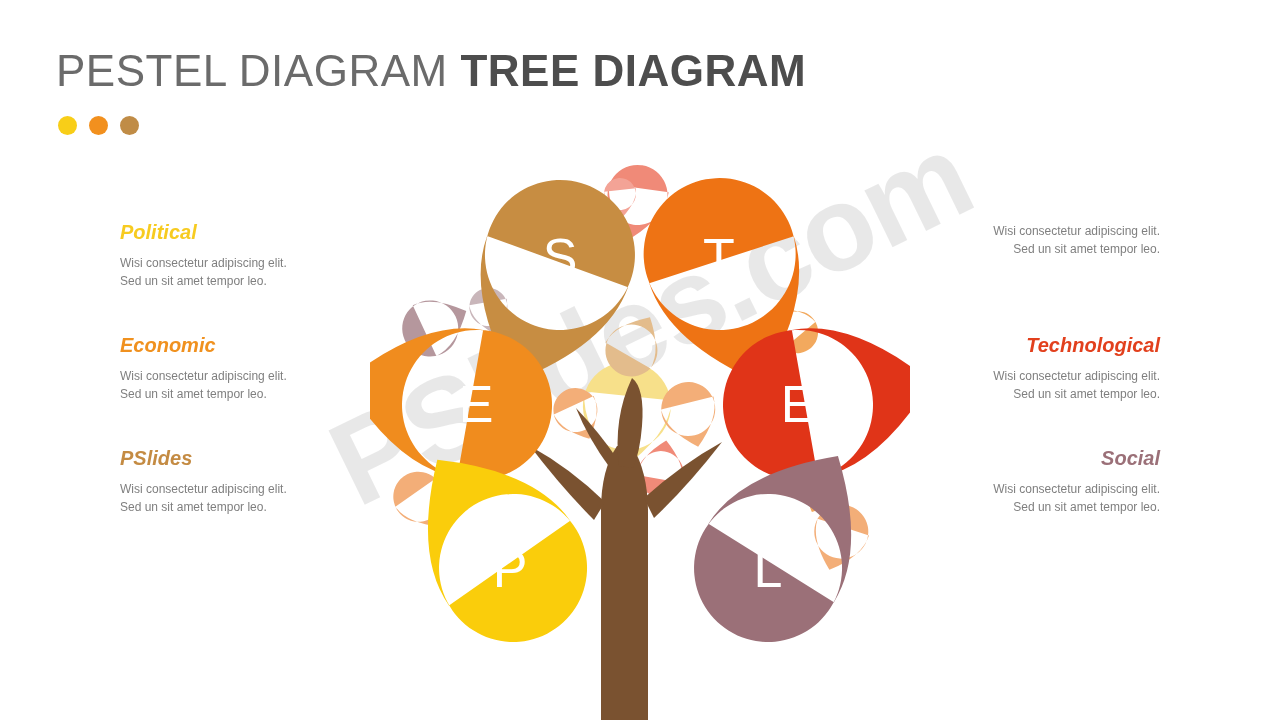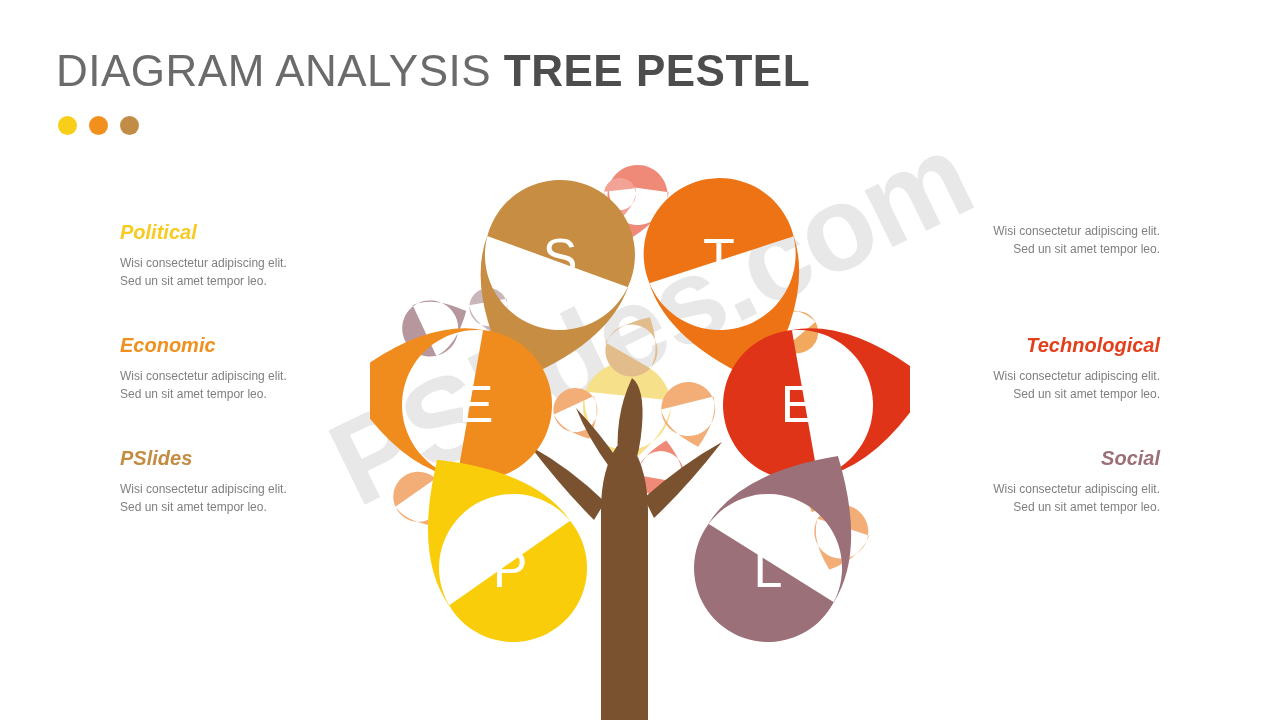--- a/index.html
+++ b/index.html
@@ -107,21 +107,21 @@
   }
 </style>
 </head>
 <body>
 
 <div id="slide" style="background: rgb(255, 255, 255);">
 
   <div id="watermark">PSlides.com</div>
 
   <div id="title">
-    <span class="light">DIAGRAM ANALYSIS </span><span class="bold">TREE PESTEL</span>
+    <span class="light">PESTEL DIAGRAM </span><span class="bold">TREE DIAGRAM</span>
   </div>
 
   <div id="dots">
     <span class="dot" style="background: rgb(248, 206, 24);"></span>
     <span class="dot" style="background: rgb(242, 144, 30);"></span>
     <span class="dot" style="background: rgb(192, 140, 70);"></span>
   </div>
 
   <div class="col left">
 

